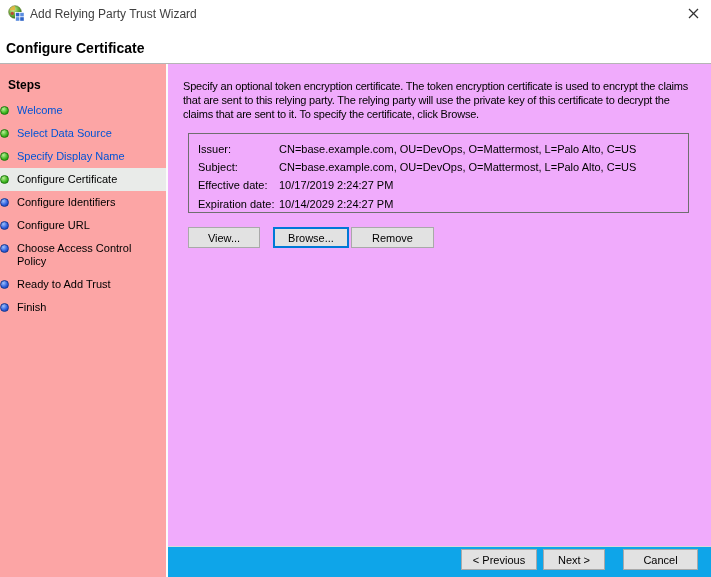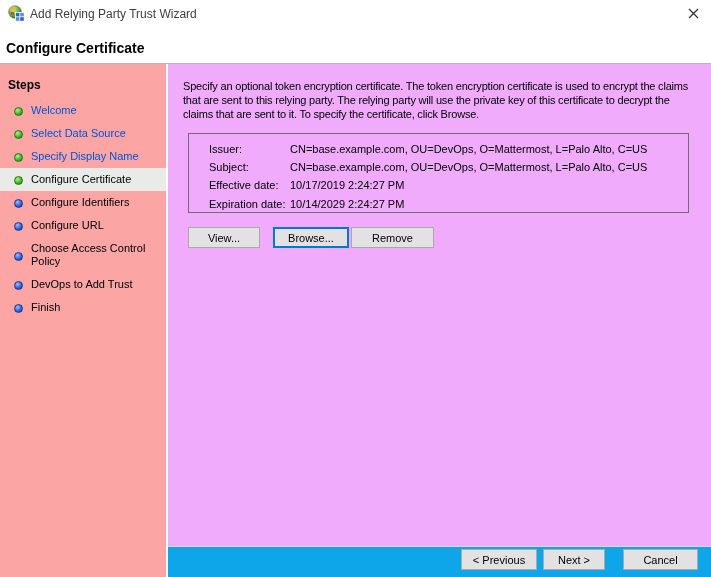--- a/index.html
+++ b/index.html
@@ -21,35 +21,35 @@
 
   
   .page-title { position:absolute; left:6px; top:40px; font-size:14px; font-weight:bold; color:#000; white-space:nowrap; }
   .header-sep { position:absolute; left:0; top:63px; width:711px; height:1px; background:#b5b5b5; }
 
   
   .sidebar { position:absolute; left:0; top:64px; width:166px; height:513px; background:#fca5a5; }
   .sidebar-divider { position:absolute; left:166px; top:64px; width:2px; height:513px; background:#fbfbfb; }
   .steps-heading { font-size:12px; font-weight:bold; padding:14px 8px 7px 8px; }
   .steps-list { list-style:none; }
-  .step-item { display:flex; align-items:center; padding:5px 4px 5px 14px; line-height:13px; }
+  .step-item { display:flex; align-items:flex-start; padding:5px 4px 5px 0; line-height:13px; }
   .step-item.current { background:#e9ebe9; }
   .bullet { flex:0 0 auto; width:9px; height:9px; border-radius:50%; margin:2px 8px 0 0; }
   .step-item.completed .bullet,
   .step-item.current .bullet { background:radial-gradient(circle at 35% 30%, #b9ef96, #3cb51d 60%, #1f820c); border:1px solid #1d7a0e; }
   .step-item.upcoming .bullet { background:radial-gradient(circle at 35% 30%, #9cc0fb, #2a5bdc 60%, #173f9e); border:1px solid #16398f; }
   .step-item.completed .step-label { color:#0053d6; cursor:pointer; }
   .step-item.current .step-label,
   .step-item.upcoming .step-label { color:#000; }
 
   
   .main { position:absolute; left:168px; top:64px; width:543px; height:513px; background:#f0abfc; }
   .instructions { position:absolute; left:15px; top:15px; width:517px; line-height:14px; letter-spacing:-0.2px; color:#000; }
 
-  .cert-panel { position:absolute; left:20px; top:69px; width:501px; height:80px; border:1px solid #6f6f6f; padding:6px 9px 0 20px; }
+  .cert-panel { position:absolute; left:20px; top:69px; width:501px; height:80px; border:1px solid #6f6f6f; padding:6px 9px 0 9px; }
   .cert-row { display:flex; line-height:18.2px; white-space:nowrap; }
   .cert-label { flex:0 0 81px; }
   .cert-value { flex:1 1 auto; overflow:hidden; }
 
   .btn {
     position:absolute; height:21px; background:#e2e2e2; border:1px solid #a9a9a9;
     font-family:"Liberation Sans", sans-serif; font-size:11px; color:#000;
     display:flex; align-items:center; justify-content:center; cursor:pointer;
   }
   .btn-view   { left:20px;  top:163px; width:72px; }
@@ -125,21 +125,21 @@
     <li class="step-item upcoming">
       <span class="bullet"></span>
       <span class="step-label">Configure URL</span>
     </li>
     <li class="step-item upcoming">
       <span class="bullet"></span>
       <span class="step-label">Choose Access Control Policy</span>
     </li>
     <li class="step-item upcoming">
       <span class="bullet"></span>
-      <span class="step-label">DevOps to Add Trust</span>
+      <span class="step-label">Ready to Add Trust</span>
     </li>
     <li class="step-item upcoming">
       <span class="bullet"></span>
       <span class="step-label">Finish</span>
     </li>
   </ul>
 </div>
 <div class="sidebar-divider"></div>
 
 <div class="main">

